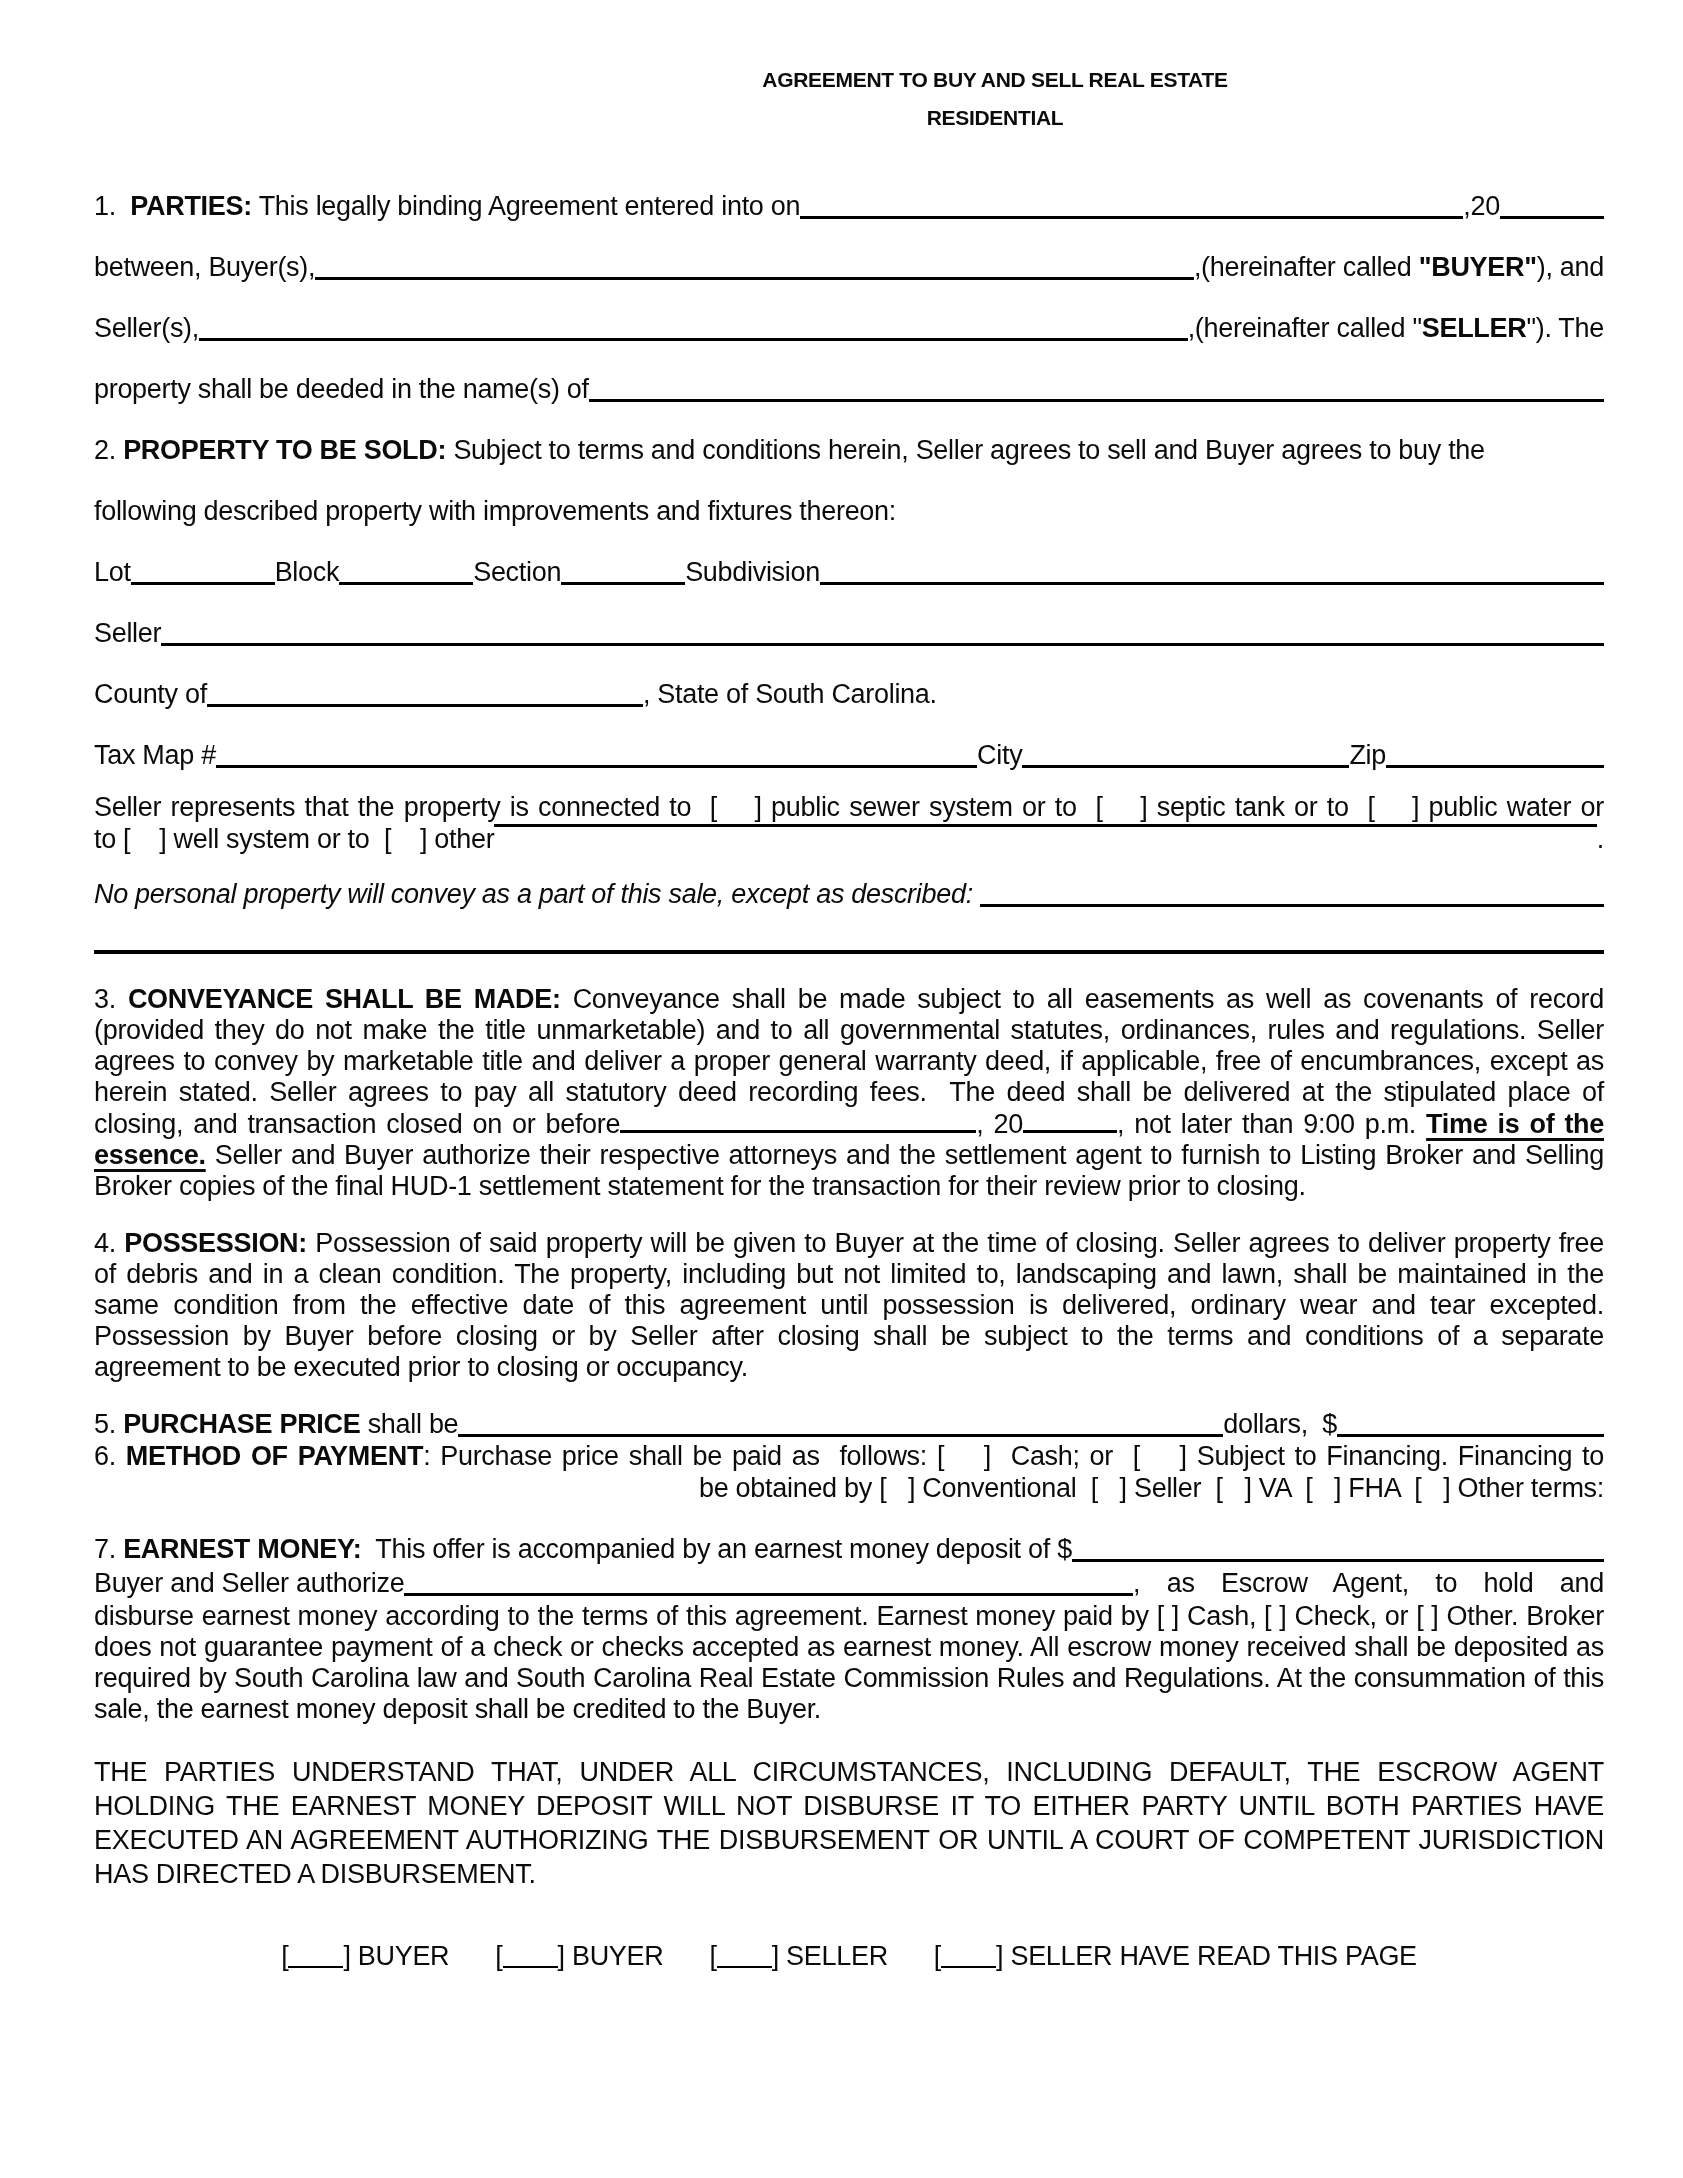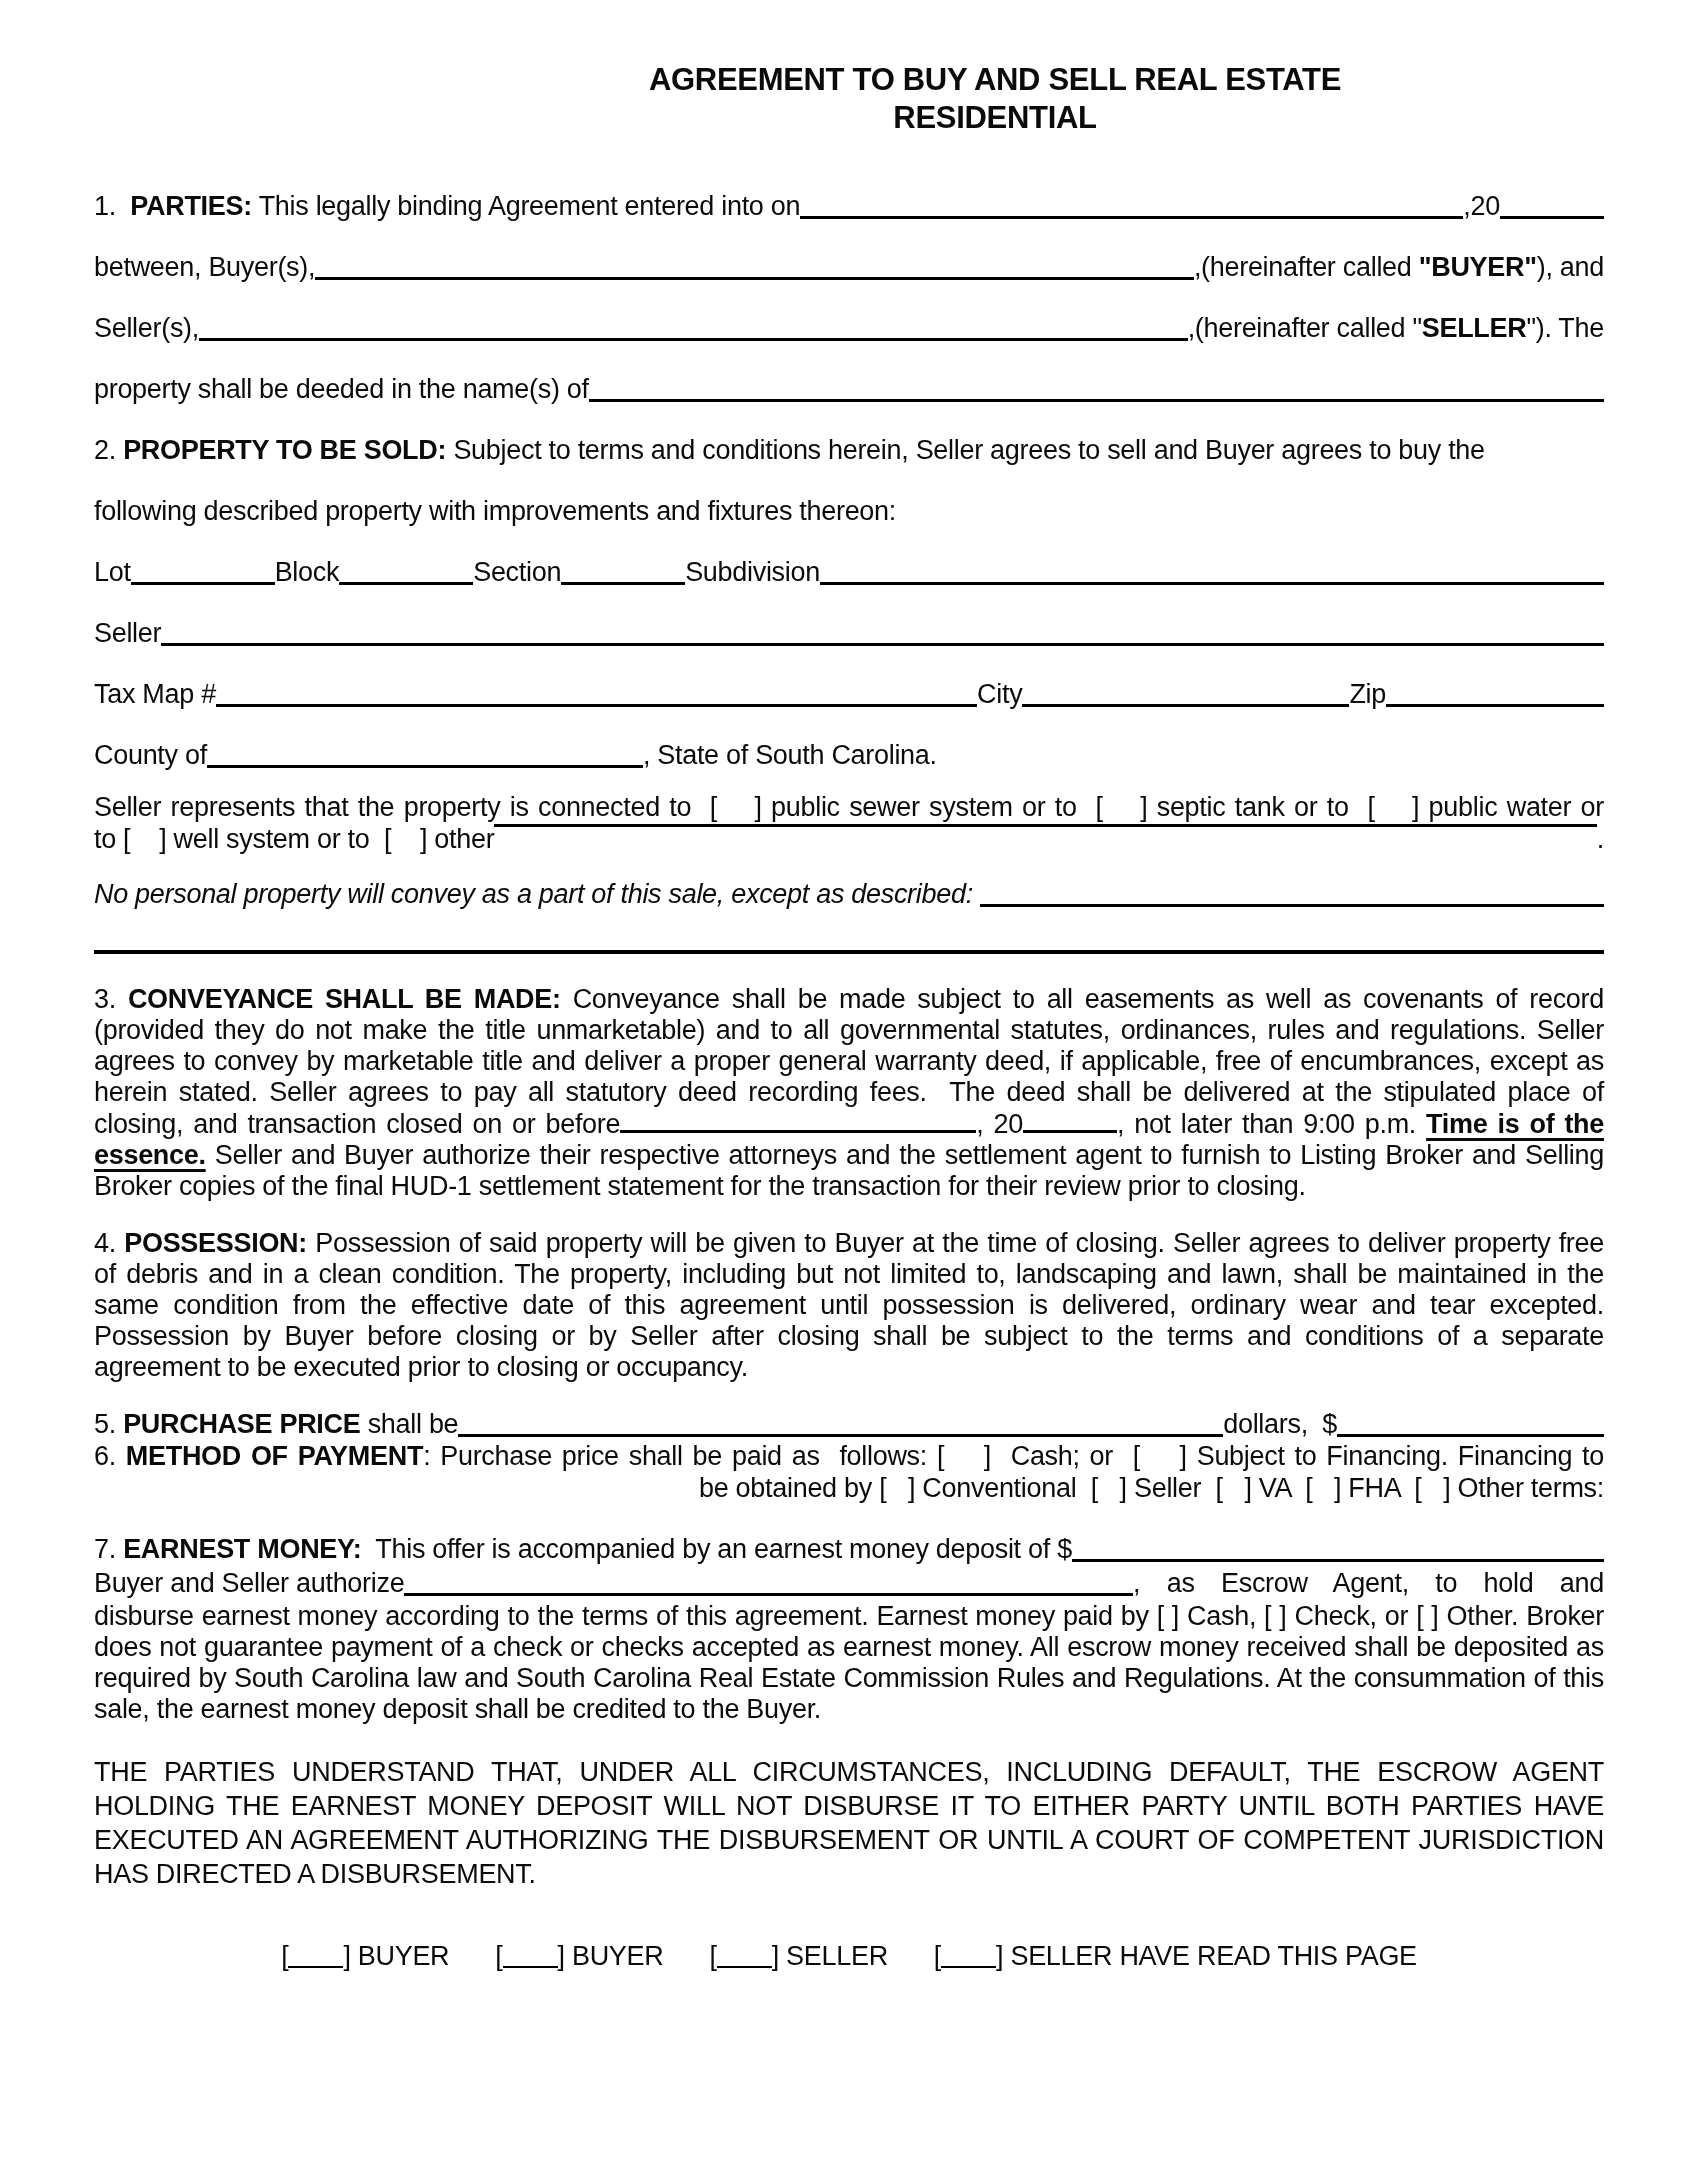--- a/index.html
+++ b/index.html
@@ -7,21 +7,21 @@
     position:relative;
     width:1683px; height:2178px;
     box-sizing:border-box;
     padding:61px 79px 0 94px;
     background:#ffffff;
     color:#0b0b0b;
     font-family:"Liberation Sans","DejaVu Sans",sans-serif;
     font-size:27px; line-height:31px;
     letter-spacing:-0.3px;
   }
-  .title-block { text-align:center; padding-left:292px; font-weight:bold; font-size:31px; line-height:38px; margin-bottom:24px; }
+  .title-block { text-align:center; padding-left:292px; font-weight:bold; font-size:21px; line-height:38px; margin-bottom:24px; }
   .bld { font-weight:bold; }
   .bu  { font-weight:bold; text-decoration:underline; text-decoration-thickness:3px; text-underline-offset:5px; }
   .t   { white-space:pre-wrap; }
 
   .fieldrow { display:flex; align-items:flex-end; height:61px; }
   .fieldrow .t { white-space:pre; }
   .blank { border-bottom:3px solid #000; margin-bottom:3px; }
   .grow  { flex:1 1 auto; }
   .w105 { width:104px; } .w145 { width:144px; } .w135 { width:134px; } .w125 { width:124px; }
   .w330 { width:327px; } .w220 { width:218px; } .w440 { width:436px; } .w270 { width:267px; }
@@ -107,31 +107,31 @@
         <span class="t">Section</span>
         <span class="blank w125"></span>
         <span class="t">Subdivision</span>
         <span class="blank grow"></span>
       </div>
     <div class="fieldrow">
         <span class="t">Seller</span>
         <span class="blank grow"></span>
       </div>
     <div class="fieldrow">
+        <span class="t">County of</span>
+        <span class="blank w440"></span>
+        <span class="t">, State of South Carolina.</span>
+      </div>
+    <div class="fieldrow">
         <span class="t">Tax Map #</span>
         <span class="blank grow"></span>
         <span class="t">City</span>
         <span class="blank w330"></span>
         <span class="t">Zip</span>
         <span class="blank w220"></span>
-      </div>
-    <div class="fieldrow">
-        <span class="t">County of</span>
-        <span class="blank w440"></span>
-        <span class="t">, State of South Carolina.</span>
       </div>
 
     <div class="utilities">
       <div class="jline">Seller represents that the property is connected to  [    ] public sewer system or to  [    ] septic tank or to  [    ] public water or</div>
       <div class="flexline">
           <span class="t" style="white-space:pre">to [    ] well system or to  [    ] other</span>
           <span class="blank grow"></span>
           <span class="t" style="white-space:pre">.</span>
         </div>
     </div>

